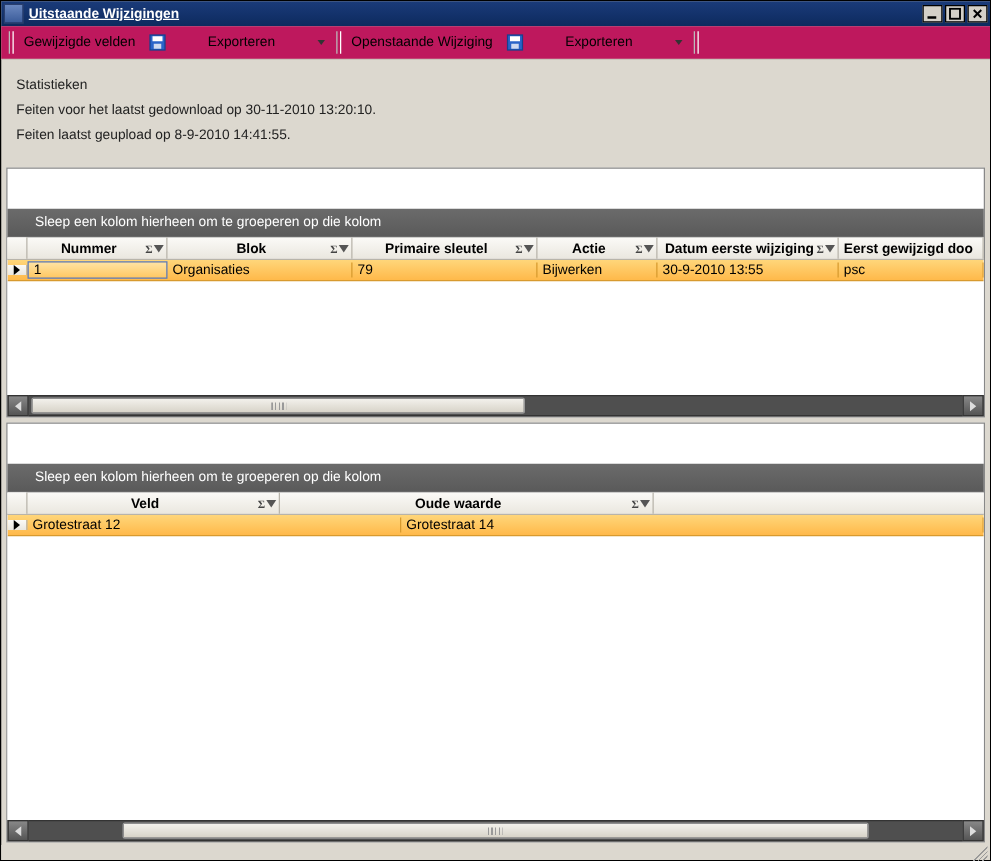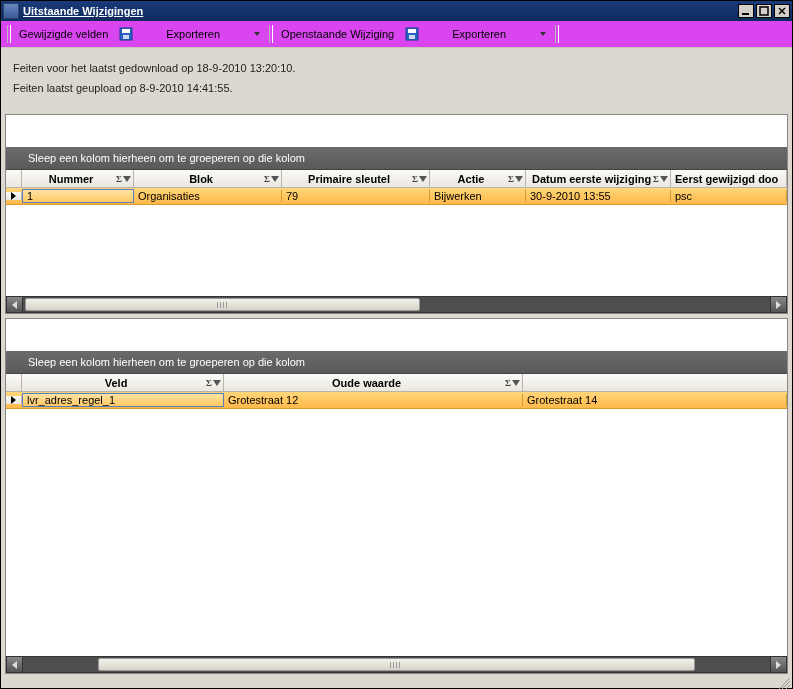--- a/index.html
+++ b/index.html
@@ -43,21 +43,21 @@
     background:#d4d0c8;
     border:1px solid #000;
     display:flex; align-items:center; justify-content:center;
     font-size:9px; font-family:Arial;
     color:#000;
     cursor:pointer;
   }
   .win-btn svg { width:10px;height:10px; }
   
   .toolbar {
-    background:#d946ef;
+    background:#be185d;
     border-bottom:1px solid #c9c5bb;
     padding:3px 4px;
     display:flex;
     align-items:center;
     gap:2px;
   }
   .tool-sep {
     width:4px; height:18px;
     border-left:1px solid #bbb;
     border-right:1px solid #fff;
@@ -287,21 +287,22 @@
             <rect x="4" y="8" width="6" height="4" fill="#cfd9ef"></rect>
           </svg>
       </span>
       <span>Exporteren</span>
       <span class="dropdown-caret"></span>
     </div>
     <div class="tool-sep"></div>
   </div>
 
   <div class="stats">
-    <div>Feiten voor het laatst gedownload op 18-9-2010 13:20:10.</div>
+    <div>Statistieken</div>
+    <div>Feiten voor het laatst gedownload op 30-11-2010 13:20:10.</div>
     <div>Feiten laatst geupload op 8-9-2010 14:41:55.</div>
   </div>
 
   <div class="grid-panel first">
     <div class="group-bar">Sleep een kolom hierheen om te groeperen op die kolom</div>
     <div class="col-header-row">
       <div class="row-handle-head"></div>
       <div class="col-head" style="width:112px">
         <span class="lbl">Nummer</span>
         <span class="head-icons">
@@ -386,21 +387,20 @@
             <span class="sigma">Σ</span>
             <span class="funnel"></span>
           </span>
       </div>
     </div>
     <div class="grid-body">
       <div class="data-row">
         <div class="row-handle">
             <span class="ptr"></span>
           </div>
-        <div class="cell first-cell" style="width:202px">lvr_adres_regel_1</div>
         <div class="cell" style="width:299px">Grotestraat 12</div>
         <div class="cell" style="flex:1">Grotestraat 14</div>
       </div>
     </div>
     <div class="hscroll">
       <div class="arrow">
           <span class="tri-l"></span>
         </div>
       <div class="track">
         <div class="thumb" style="left:10%;width:80%">

